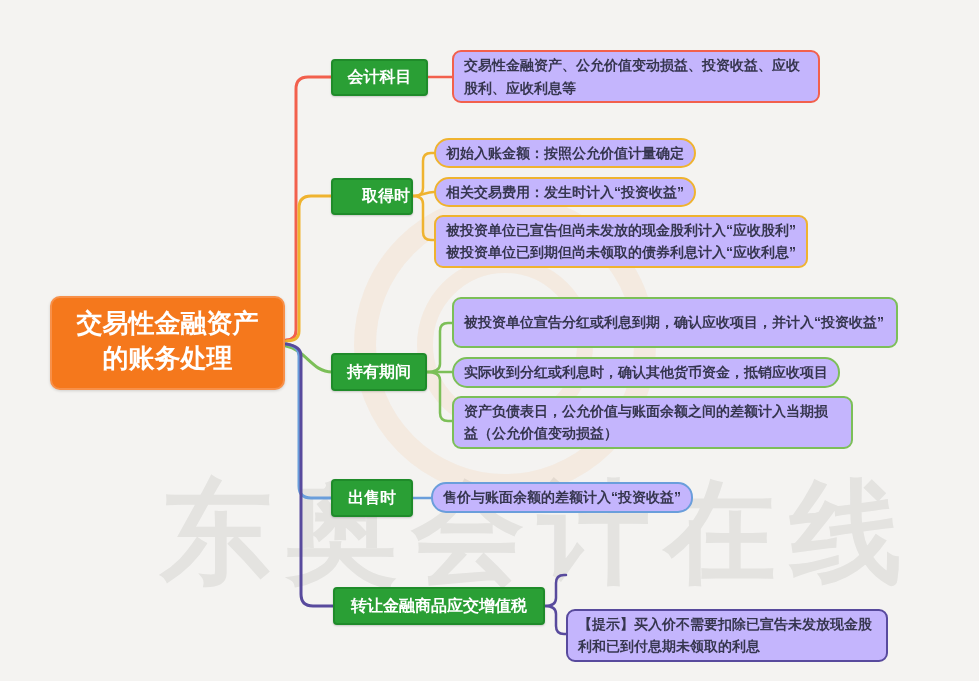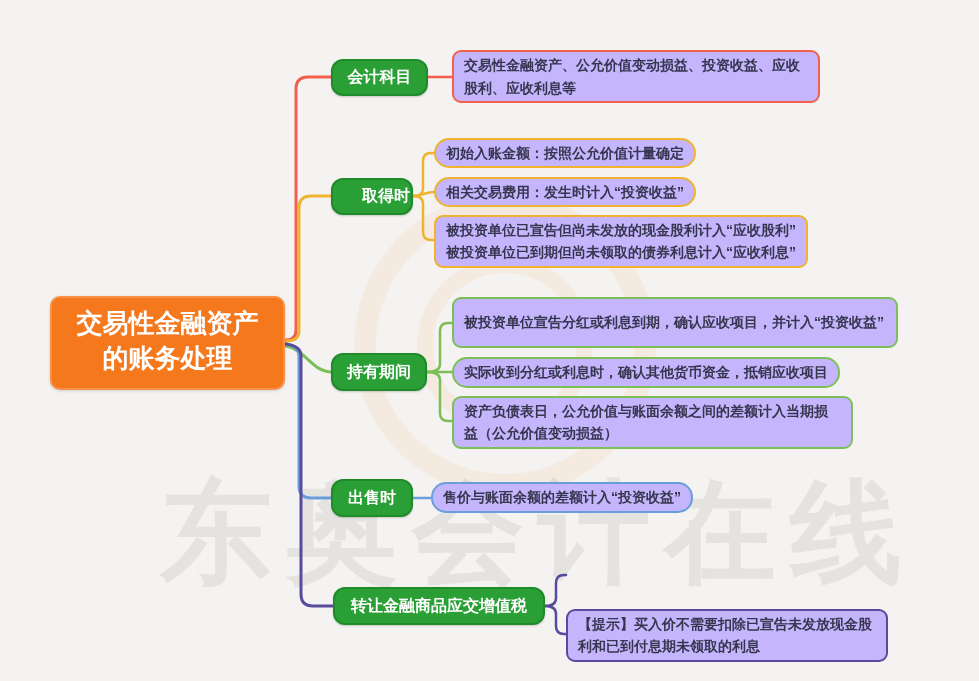--- a/index.html
+++ b/index.html
@@ -24,21 +24,21 @@
   .node { position:absolute; z-index:2; box-sizing:border-box; display:flex; align-items:center; }
   .root {
     left:50px; top:296px; width:235px; height:94px;
     background:#f5781c; border:2px solid #f89049; border-radius:10px;
     color:#ffffff; font-weight:bold; font-size:26px; line-height:1.35;
     justify-content:center; text-align:center; white-space:pre-line;
     box-shadow:0 1px 3px rgba(0,0,0,0.15);
     font-family:Liberation Mono, monospace;
   }
   .branch {
-    background:#2a9f35; border:2px solid #1f8b2a; border-radius:12px;
+    background:#2a9f35; border:2px solid #1f8b2a; border-radius:4px;
     color:#ffffff; font-weight:bold; font-size:16px; white-space:nowrap;
     justify-content:center; overflow:hidden;
     box-shadow:0 1px 2px rgba(0,0,0,0.18);
   }
   .leaf {
     background:#c4b5fd; border:2px solid #999; border-radius:9px;
     color:#36364f; font-weight:bold; font-size:14px; line-height:1.6;
     padding:2px 10px; white-space:pre-line; text-align:left;
   }
   .fitw { width:max-content; white-space:nowrap;border-radius:15px; }

